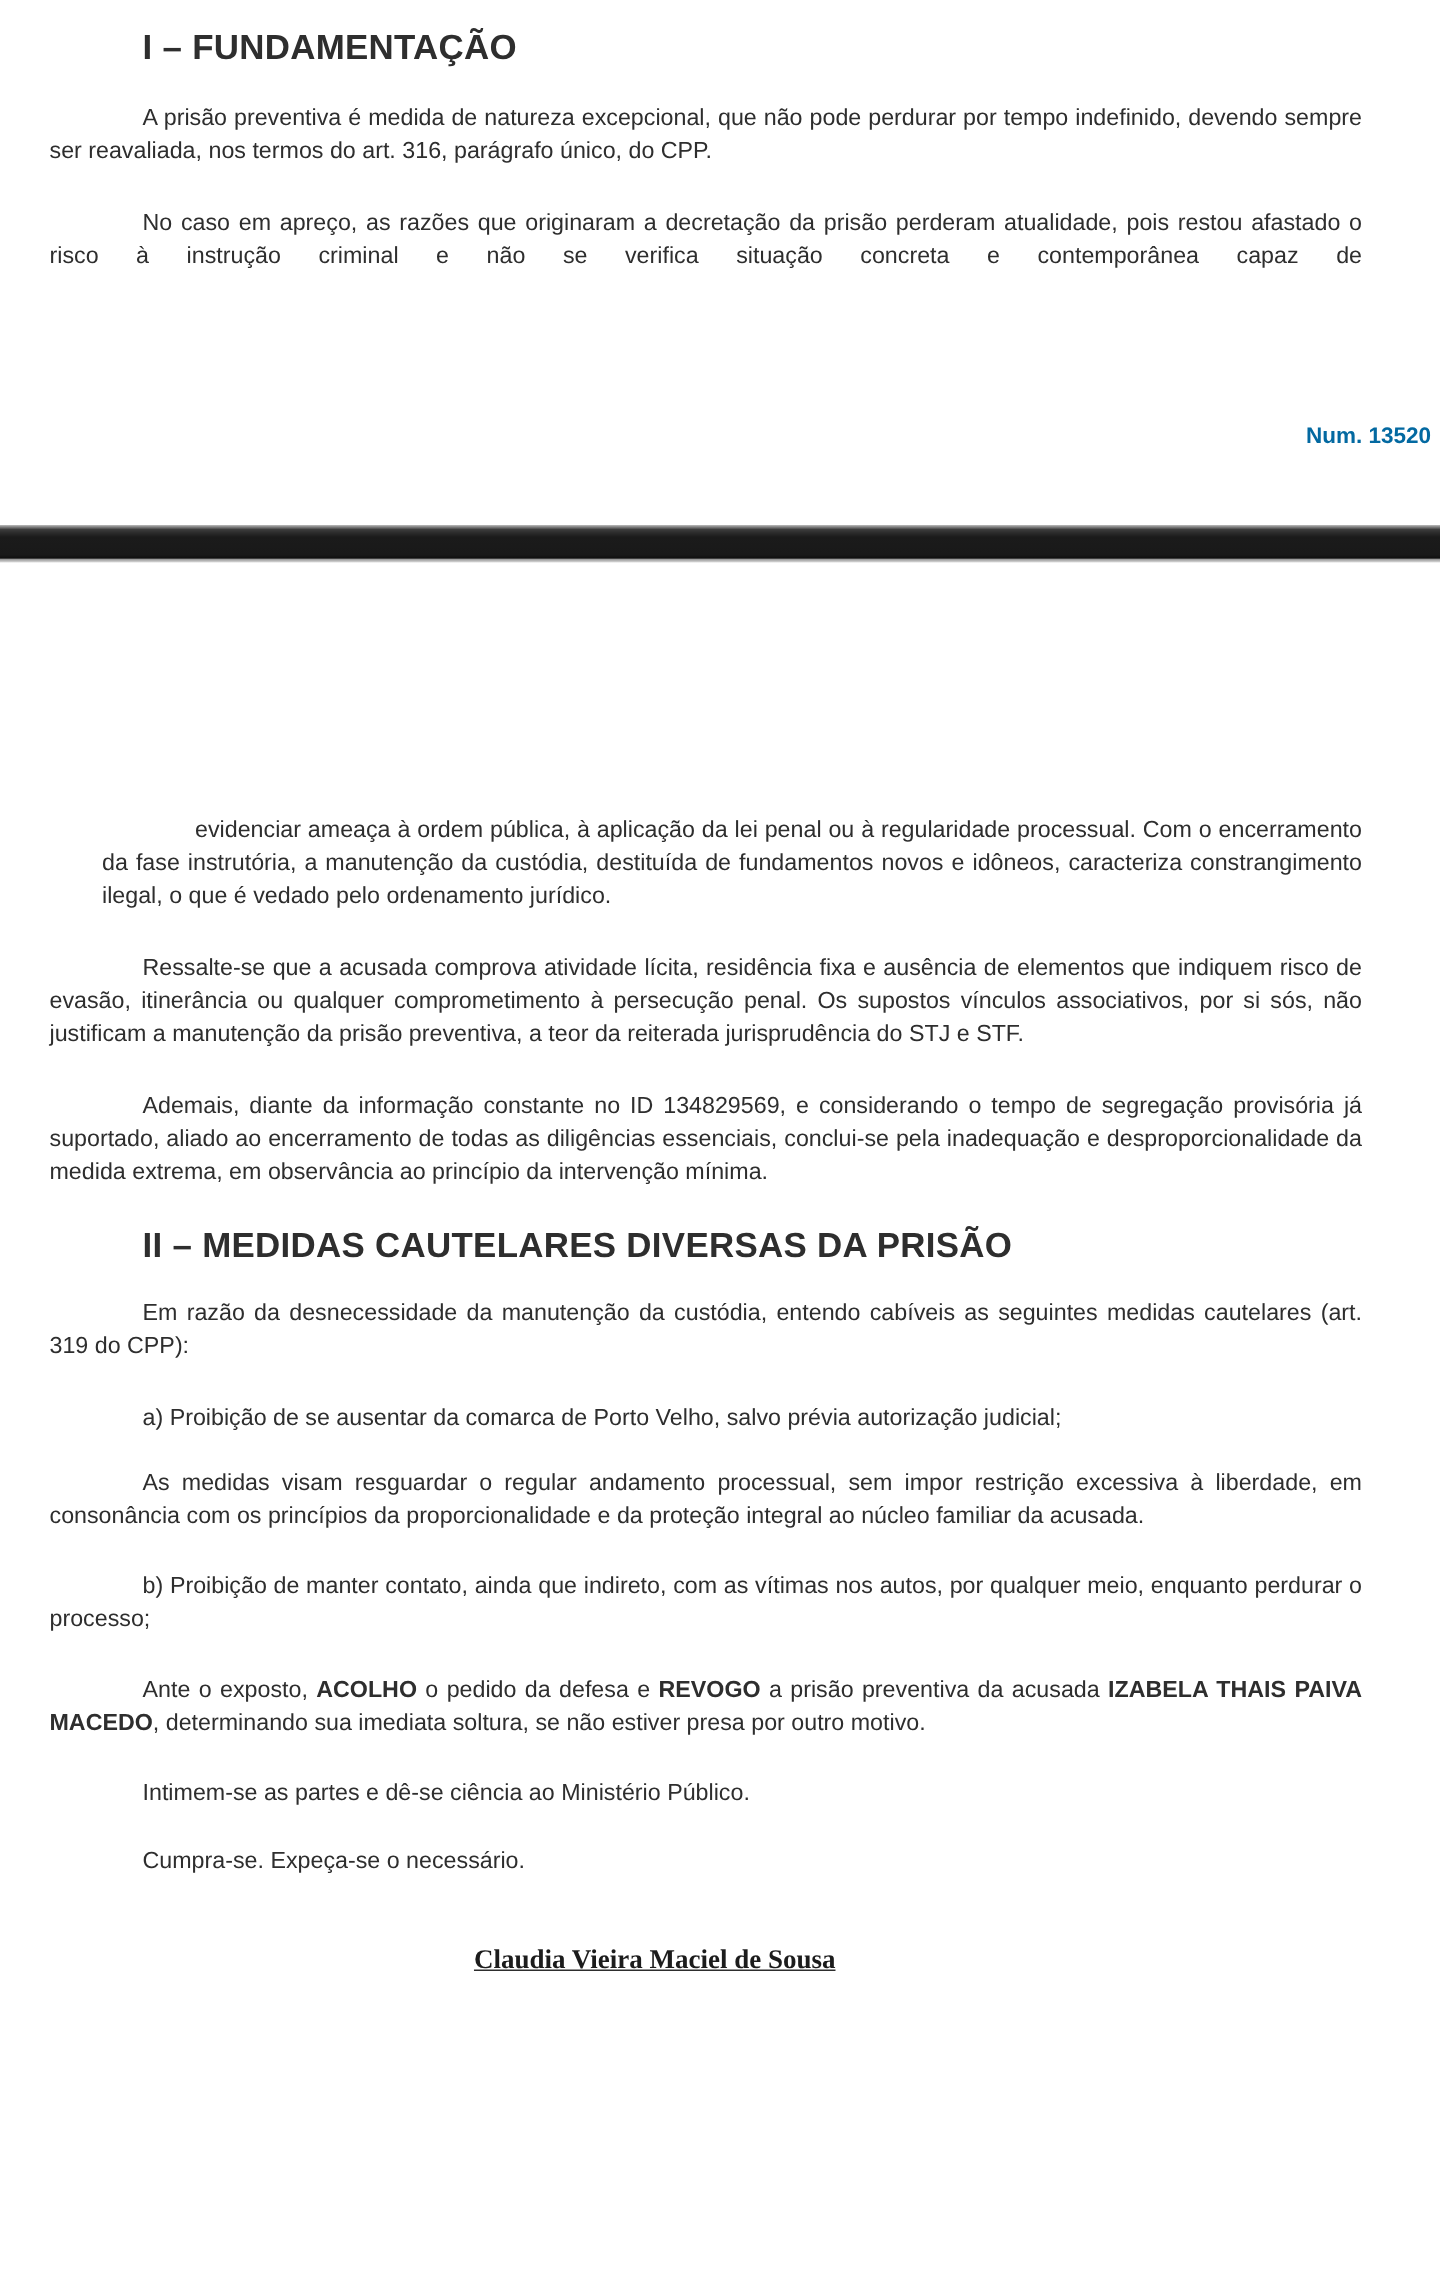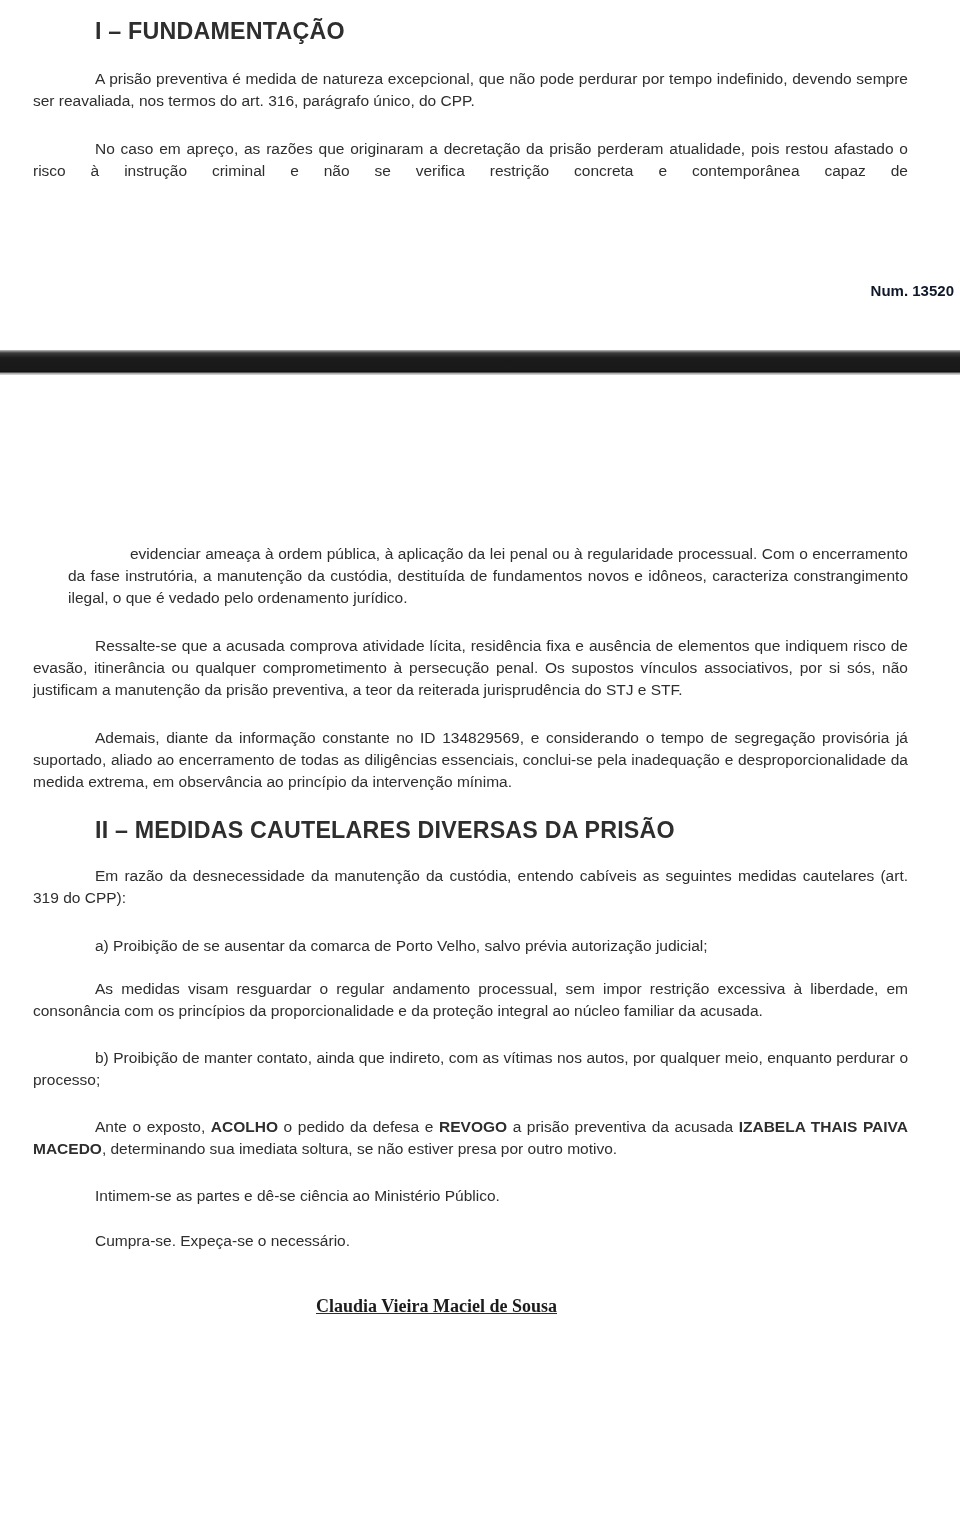--- a/index.html
+++ b/index.html
@@ -41,21 +41,21 @@
   .gap-23 { margin-bottom: 23px; }
   .gap-25 { margin-bottom: 25px; }
 
   .num-row {
     margin-top: 99px;
     margin-right: -46px;
     text-align: right;
     line-height: 20px;
   }
   .num-stamp {
-    color: #0f172a;
+    color: #0369a1;
     font-size: 15px;
     font-weight: bold;
     white-space: nowrap;
   }
 
   .separator-bar {
     margin-top: 49px;
     width: 960px;
     height: 25px;
     background: linear-gradient(to bottom,
@@ -96,21 +96,21 @@
 <body>
 
 <div class="screen">
 
   <section class="page page-1">
 
     <h2 class="heading">I – FUNDAMENTAÇÃO</h2>
 
     <p class="para">A prisão preventiva é medida de natureza excepcional, que não pode perdurar por tempo indefinido, devendo sempre ser reavaliada, nos termos do art. 316, parágrafo único, do CPP.</p>
 
-    <p class="para justify-last">No caso em apreço, as razões que originaram a decretação da prisão perderam atualidade, pois restou afastado o risco à instrução criminal e não se verifica restrição concreta e contemporânea capaz de</p>
+    <p class="para justify-last">No caso em apreço, as razões que originaram a decretação da prisão perderam atualidade, pois restou afastado o risco à instrução criminal e não se verifica situação concreta e contemporânea capaz de</p>
 
     <div class="num-row">
       <span class="num-stamp">Num. 13520</span>
     </div>
   </section>
 
   <div class="separator-bar"></div>
 
   <section class="page page-2">
 

